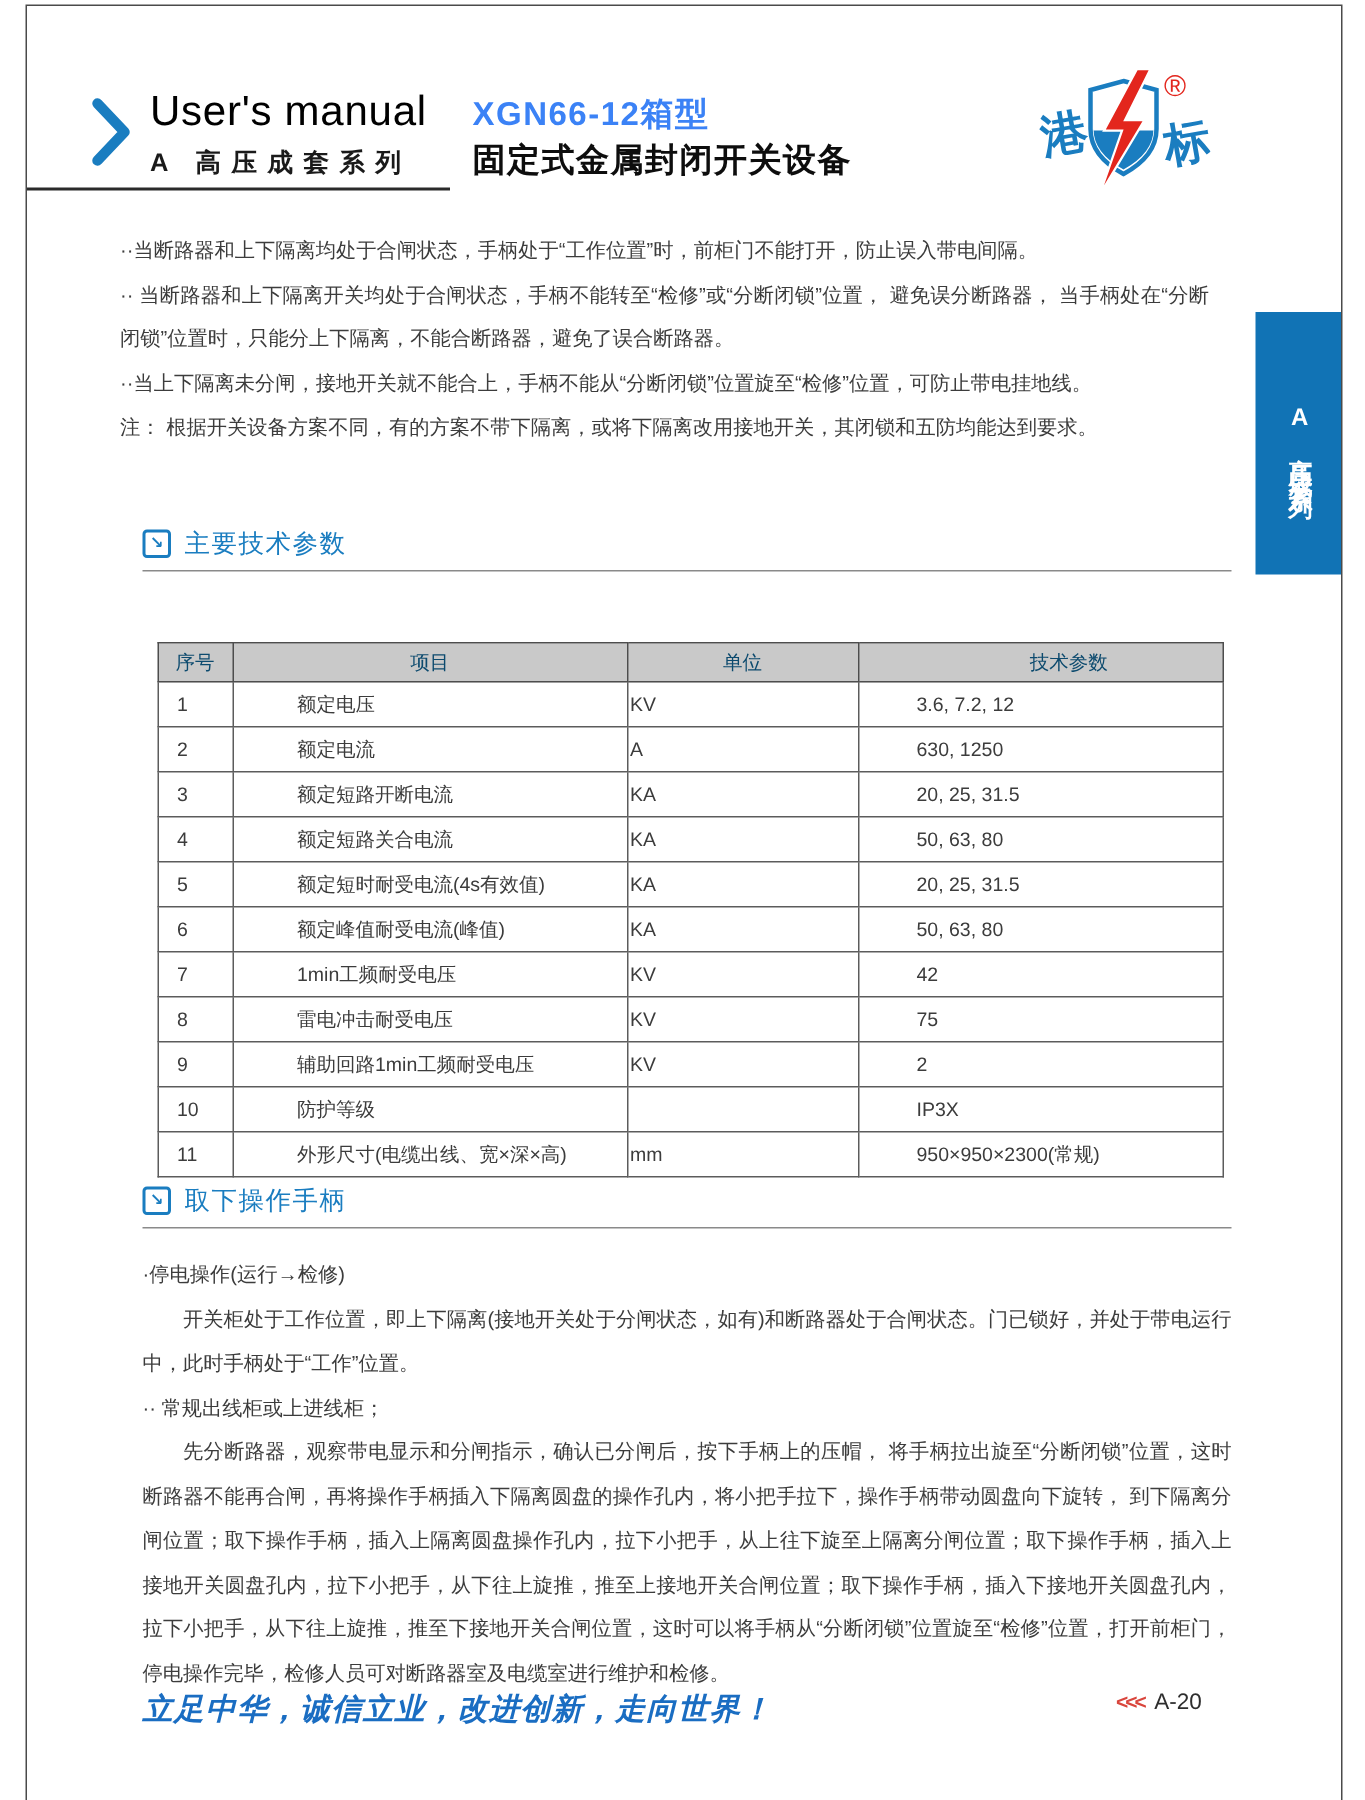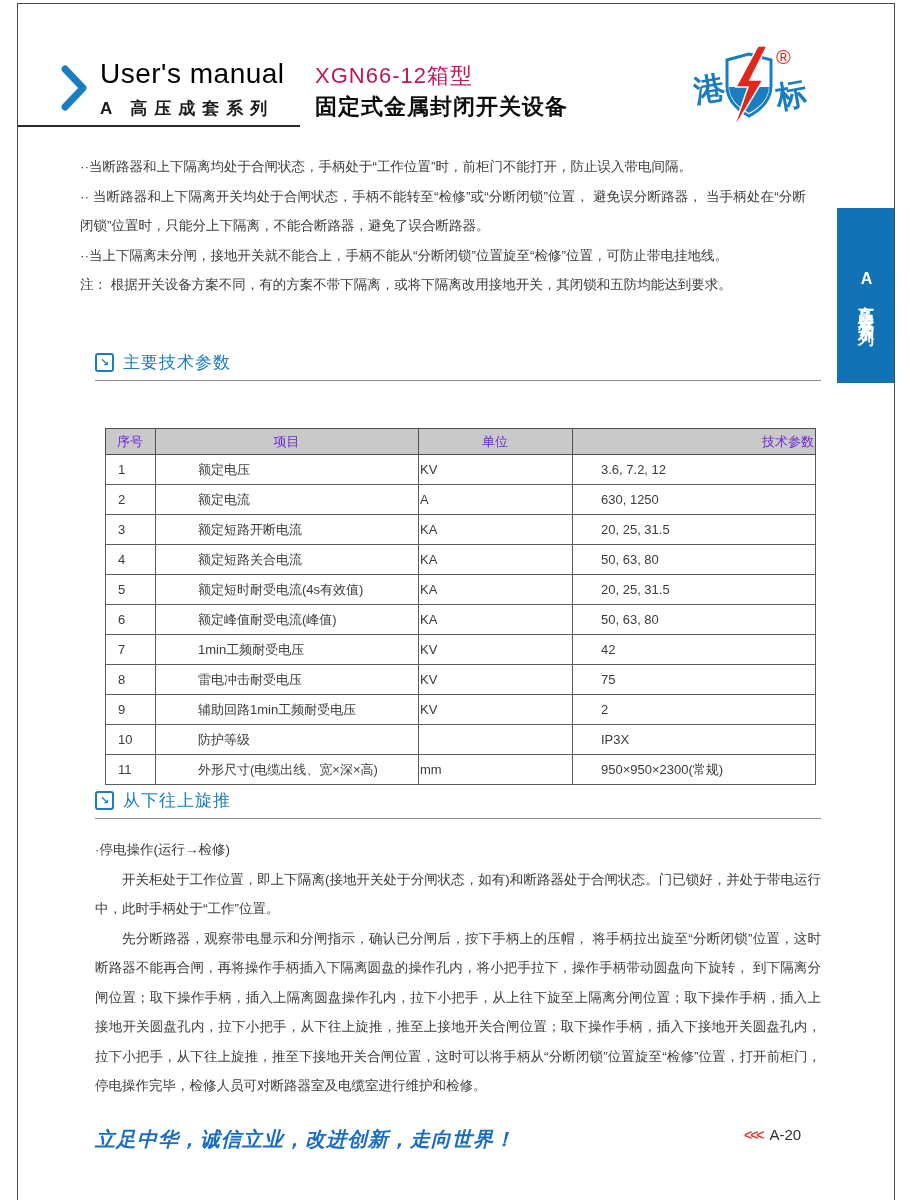--- a/index.html
+++ b/index.html
@@ -7,21 +7,21 @@
     width:910px;height:1200px;position:relative;overflow:hidden;background:#ffffff;
     font-family:"Liberation Sans","DejaVu Sans",sans-serif;color:#3c3c3c;
   }
   .frame{position:absolute;left:17px;top:3px;width:876px;height:1260px;border:1px solid #4a4a4a;}
 
   
   .chevron{position:absolute;left:60px;top:64px;}
   .manual-title{position:absolute;left:100px;top:58px;font-size:28px;color:#000000;letter-spacing:.5px;}
   .series-label{position:absolute;left:100px;top:97px;font-size:17px;color:#1a1a1a;letter-spacing:7px;font-weight:600;}
   .header-underline{position:absolute;left:18px;top:125px;width:282px;height:2px;background:#2a2a2a;}
-  .product-model{position:absolute;left:315px;top:61px;font-size:22px;font-weight:normal;color:#be185d;letter-spacing:1px;}
+  .product-model{position:absolute;left:315px;top:61px;font-size:22px;font-weight:bold;color:#3b82f6;letter-spacing:1px;}
   .product-name{position:absolute;left:315px;top:92px;font-size:22px;font-weight:bold;color:#0d0d0d;letter-spacing:1px;}
   .logo{position:absolute;left:692px;top:42px;}
 
   
   .side-tab{
     position:absolute;left:837px;top:208px;width:57px;height:175px;background:#1173b5;
     color:#ffffff;display:flex;align-items:center;justify-content:center;
     writing-mode:vertical-rl;text-orientation:upright;
     font-size:16px;font-weight:bold;letter-spacing:5px;
   }
@@ -41,30 +41,30 @@
   .sec-title{font-size:17px;color:#1a7dc0;letter-spacing:1px;}
   .sec-rule{position:absolute;left:95px;width:726px;height:1px;background:#8a8a8a;}
   .rule1{top:380px;} .rule2{top:818px;}
 
   
   table.spec{
     position:absolute;left:105px;top:428px;width:710px;
     border-collapse:collapse;table-layout:fixed;font-size:13px;color:#3c3c3c;
   }
   table.spec th{
-    background:#c9c9c9;height:23px;font-weight:normal;border:1px solid #4d4d4d;color:#6d28d9;
+    background:#c9c9c9;height:23px;font-weight:normal;border:1px solid #4d4d4d;color:#0c4a6e;
   }
   table.spec td{height:27px;border:1px solid #5c5c5c;background:#fff;}
   col.c0{width:50px;} col.c1{width:263px;} col.c2{width:154px;} col.c3{width:243px;}
   .a-num{text-align:left;padding-left:12px;}
   .a-item{text-align:left;padding-left:42px;}
   .a-unit{text-align:left;}
-  .a-val{text-align:left;padding-left:28px;}
+  .a-val{text-align:left;padding-left:38px;}
   th.a-item,th.a-num,th.a-unit{text-align:center;padding-left:0;}
-  th.a-val{text-align:right;padding-left:38px;}
+  th.a-val{text-align:center;padding-left:38px;}
 
   
   .operation{position:absolute;left:95px;top:835px;width:726px;font-size:13.5px;line-height:29.5px;text-align:justify;}
   .operation p{margin:0;}
   .indent{text-indent:2em;}
 
   
   .footer-slogan{position:absolute;left:95px;top:1126px;font-size:20px;font-weight:bold;font-style:italic;color:#1a6dc2;letter-spacing:1px;}
   .footer-page{position:absolute;left:744px;top:1126px;font-size:15px;color:#2e2e2e;}
   .page-chevrons{color:#d9453c;letter-spacing:-2px;font-weight:bold;margin-right:7px;font-size:14px;}
@@ -191,26 +191,27 @@
       <td class="a-num">11</td>
       <td class="a-item">外形尺寸(电缆出线、宽×深×高)</td>
       <td class="a-unit">mm</td>
       <td class="a-val">950×950×2300(常规)</td>
     </tr>
   </tbody>
 </table>
 
 <div class="section-header sec2">
   <span class="sec-icon">↘</span>
-  <span class="sec-title">从下往上旋推</span>
+  <span class="sec-title">取下操作手柄</span>
 </div>
 <div class="sec-rule rule2"></div>
 
 <div class="operation">
   <p>·停电操作(运行→检修)</p>
   <p class="indent">开关柜处于工作位置，即上下隔离(接地开关处于分闸状态，如有)和断路器处于合闸状态。门已锁好，并处于带电运行中，此时手柄处于“工作”位置。</p>
+  <p>·· 常规出线柜或上进线柜；</p>
   <p class="indent">先分断路器，观察带电显示和分闸指示，确认已分闸后，按下手柄上的压帽， 将手柄拉出旋至“分断闭锁”位置，这时断路器不能再合闸，再将操作手柄插入下隔离圆盘的操作孔内，将小把手拉下，操作手柄带动圆盘向下旋转， 到下隔离分闸位置；取下操作手柄，插入上隔离圆盘操作孔内，拉下小把手，从上往下旋至上隔离分闸位置；取下操作手柄，插入上接地开关圆盘孔内，拉下小把手，从下往上旋推，推至上接地开关合闸位置；取下操作手柄，插入下接地开关圆盘孔内，拉下小把手，从下往上旋推，推至下接地开关合闸位置，这时可以将手柄从“分断闭锁”位置旋至“检修”位置，打开前柜门，停电操作完毕，检修人员可对断路器室及电缆室进行维护和检修。</p>
 </div>
 
 <div class="footer-slogan">立足中华，诚信立业，改进创新，走向世界！</div>
 <div class="footer-page">
   <span class="page-chevrons">&lt;&lt;&lt;</span><span>A-20</span>
 </div>
 
 </body></html>

